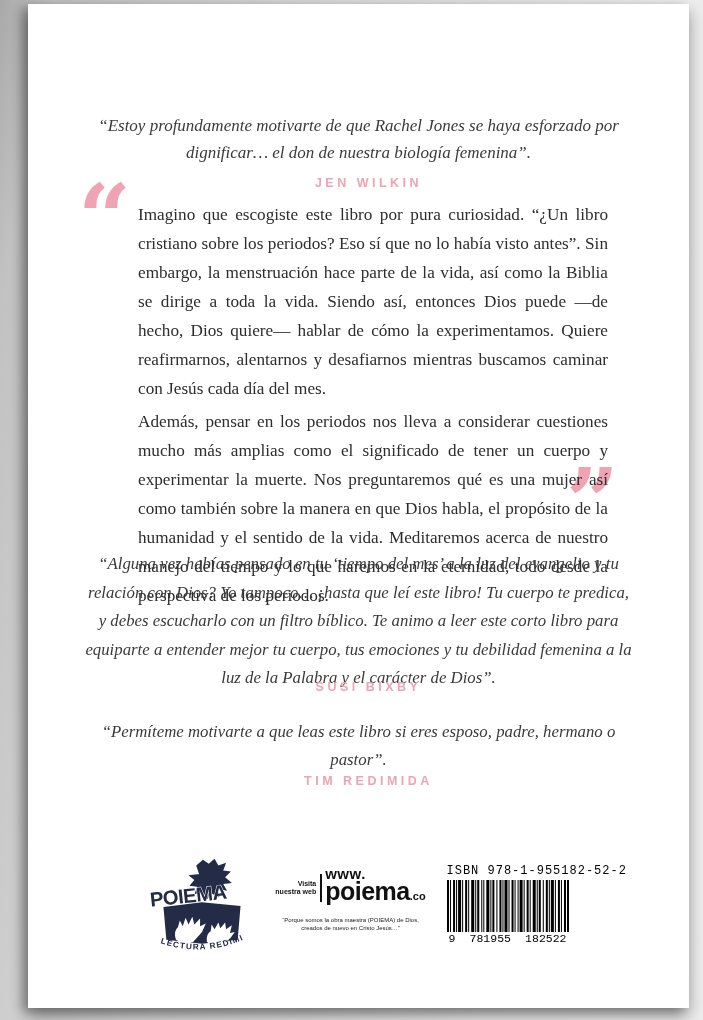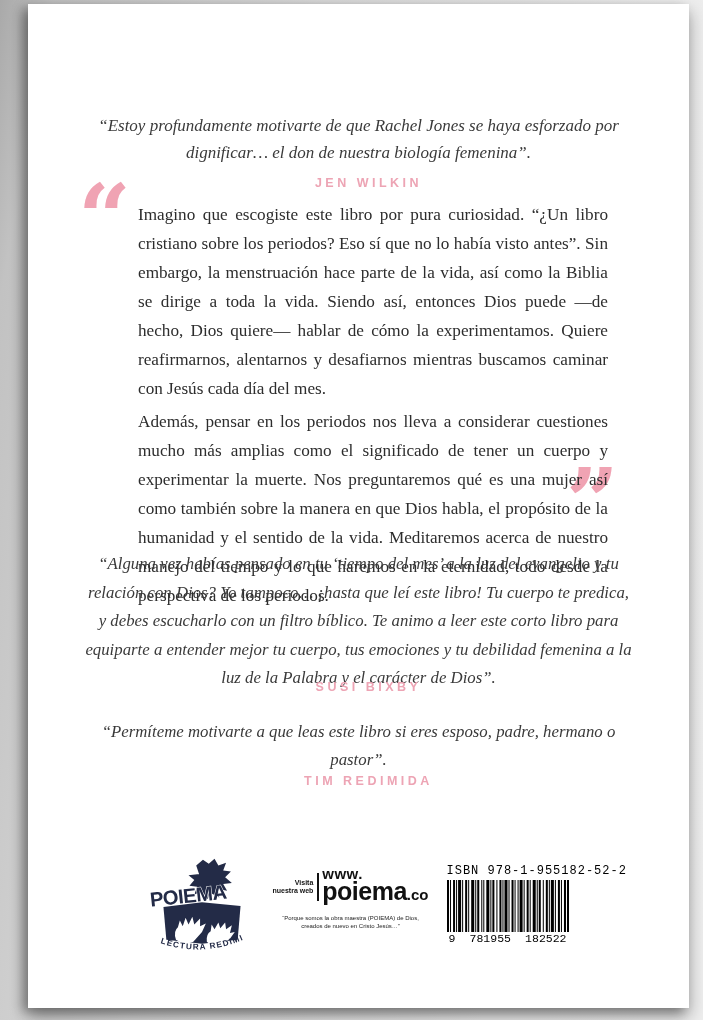--- a/index.html
+++ b/index.html
@@ -47,21 +47,21 @@
   .web-block { width:156px; margin-top:10px; flex:0 0 auto; }
   .web-row { display:flex; justify-content:center; align-items:center; }
   .visit {
     text-align:right; font-family:"Liberation Sans", sans-serif; font-weight:bold;
     font-size:7px; line-height:8px; color:#111; white-space:nowrap;
   }
   .web-divider { width:2px; height:28px; background:#111; margin:0 3px 0 4px; }
   .www-col { font-family:"Liberation Sans", sans-serif; font-weight:bold; color:#111; }
   .www-line { font-size:15px; line-height:12px; letter-spacing:0.5px; }
   .domain-line { font-size:25px; line-height:23px; letter-spacing:-0.5px; }
-  .tld { font-size:15px; letter-spacing:0; }
+  .tld { font-size:11px; letter-spacing:0; }
   .verse {
     margin-top:9px; text-align:center; font-family:"Liberation Sans", sans-serif;
     font-size:6px; line-height:7.5px; color:#222;
   }
   .barcode {
     width:122px; background:#fff; flex:0 0 auto; margin-top:6px;
     font-family:"Liberation Mono", monospace; color:#000;
   }
   .isbn-label { font-size:12px; letter-spacing:1px; white-space:nowrap; text-align:center; margin-bottom:2px; }
   .bars { display:block; width:122px; height:52px; }

